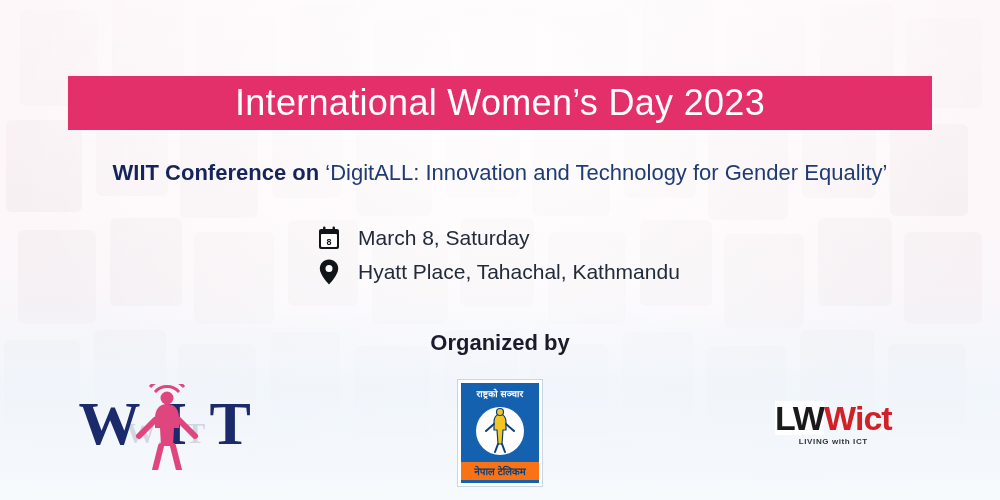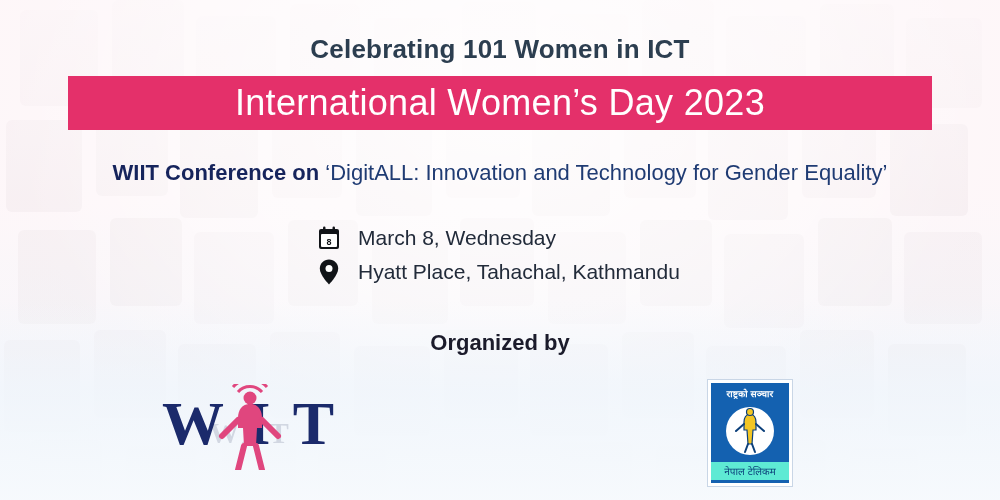--- a/index.html
+++ b/index.html
@@ -225,24 +225,24 @@
     color: #ffffff;
     font-size: 9px;
     font-weight: bold;
     letter-spacing: 0.2px;
   }
   .ntc-emblem {
     width: 54px;
     height: 54px;
   }
   .ntc-bottom {
-    background: #5eead4;
+    background: #f97316;
     color: #0b3f7a;
     font-size: 10px;
-    font-weight: normal;
+    font-weight: bold;
     width: 100%;
     text-align: center;
     padding: 2px 0;
   }
 
   
   .lw-logo {
     position: relative;
     width: 140px;
     height: 64px;
@@ -335,21 +335,20 @@
     <div class="face" style="left:656px; top:446px; width:70px;  height:64px;  background:#ccbdc6;"></div>
     <div class="face" style="left:752px; top:440px; width:74px;  height:70px;  background:#c5b6c0;"></div>
     <div class="face" style="left:850px; top:448px; width:68px;  height:62px;  background:#cec0c8;"></div>
   </div>
 
   <div class="bg-wash"></div>
   <div class="bg-bottom-glow"></div>
 
   <div class="content">
 
-    <div class="tagline">Celebrating 101 Women in ICT</div>
 
     <div class="banner">
       <span class="banner-title">International Women’s Day 2023</span>
     </div>
 
     <div class="subtitle">
       <span class="bold">WIIT Conference on</span><span class="light"> ‘DigitALL: Innovation and Technology for Gender Equality’</span>
     </div>
 
     <div class="details">
@@ -357,21 +356,21 @@
       <div class="detail-row">
         <span class="detail-icon">
           <svg width="22" height="24" viewBox="0 0 22 24" aria-hidden="true">
             <rect x="1" y="3" width="20" height="20" rx="2" fill="#111418"></rect>
             <rect x="3" y="8" width="16" height="13" rx="1" fill="#ffffff"></rect>
             <rect x="5" y="0.5" width="2.5" height="5" rx="1.2" fill="#111418"></rect>
             <rect x="14.5" y="0.5" width="2.5" height="5" rx="1.2" fill="#111418"></rect>
             <text x="11" y="18.5" font-family="Liberation Sans, sans-serif" font-size="9" font-weight="bold" fill="#111418" text-anchor="middle">8</text>
           </svg>
         </span>
-        <span class="detail-text">March 8, Wednesday</span>
+        <span class="detail-text">March 8, Saturday</span>
       </div>
 
       <div class="detail-row">
         <span class="detail-icon">
           <svg width="22" height="28" viewBox="0 0 22 28" aria-hidden="true">
             <path d="M11 1.5 C5.8 1.5 1.8 5.5 1.8 10.6 C1.8 17.4 11 26.5 11 26.5 C11 26.5 20.2 17.4 20.2 10.6 C20.2 5.5 16.2 1.5 11 1.5 Z" fill="#111418"></path>
             <circle cx="11" cy="10.4" r="3.5" fill="#ffffff"></circle>
           </svg>
         </span>
         <span class="detail-text">Hyatt Place, Tahachal, Kathmandu</span>
@@ -411,17 +410,23 @@
             <circle cx="27" cy="27" r="24" fill="#ffffff"></circle>
             <path d="M27 10 C23 10 21 14 21 18 L21 26 L24 26 L25 40 L29 40 L30 26 L33 26 L33 18 C33 14 31 10 27 10 Z" fill="#f3c623" stroke="#0b3f7a" stroke-width="1.2"></path>
             <circle cx="27" cy="8" r="3.5" fill="#f3c623" stroke="#0b3f7a" stroke-width="1.2"></circle>
             <path d="M25 40 L22 48 M29 40 L32 48" stroke="#0b3f7a" stroke-width="2" stroke-linecap="round"></path>
             <path d="M21 20 L13 27 M33 20 L41 27" stroke="#0b3f7a" stroke-width="2" stroke-linecap="round"></path>
           </svg>
           <div class="ntc-bottom">नेपाल टेलिकम</div>
         </div>
       </div>
 
+      <div class="logo-col">
+        <div class="lw-logo">
+          <span class="lw-main lw-lw">LW</span><span class="lw-main lw-w">W</span><span class="lw-main lw-ict">ict</span>
+          <div class="lw-sub">LIVING with ICT</div>
+        </div>
+      </div>
 
     </div>
 
   </div>
 </div>
 
 </body></html>

